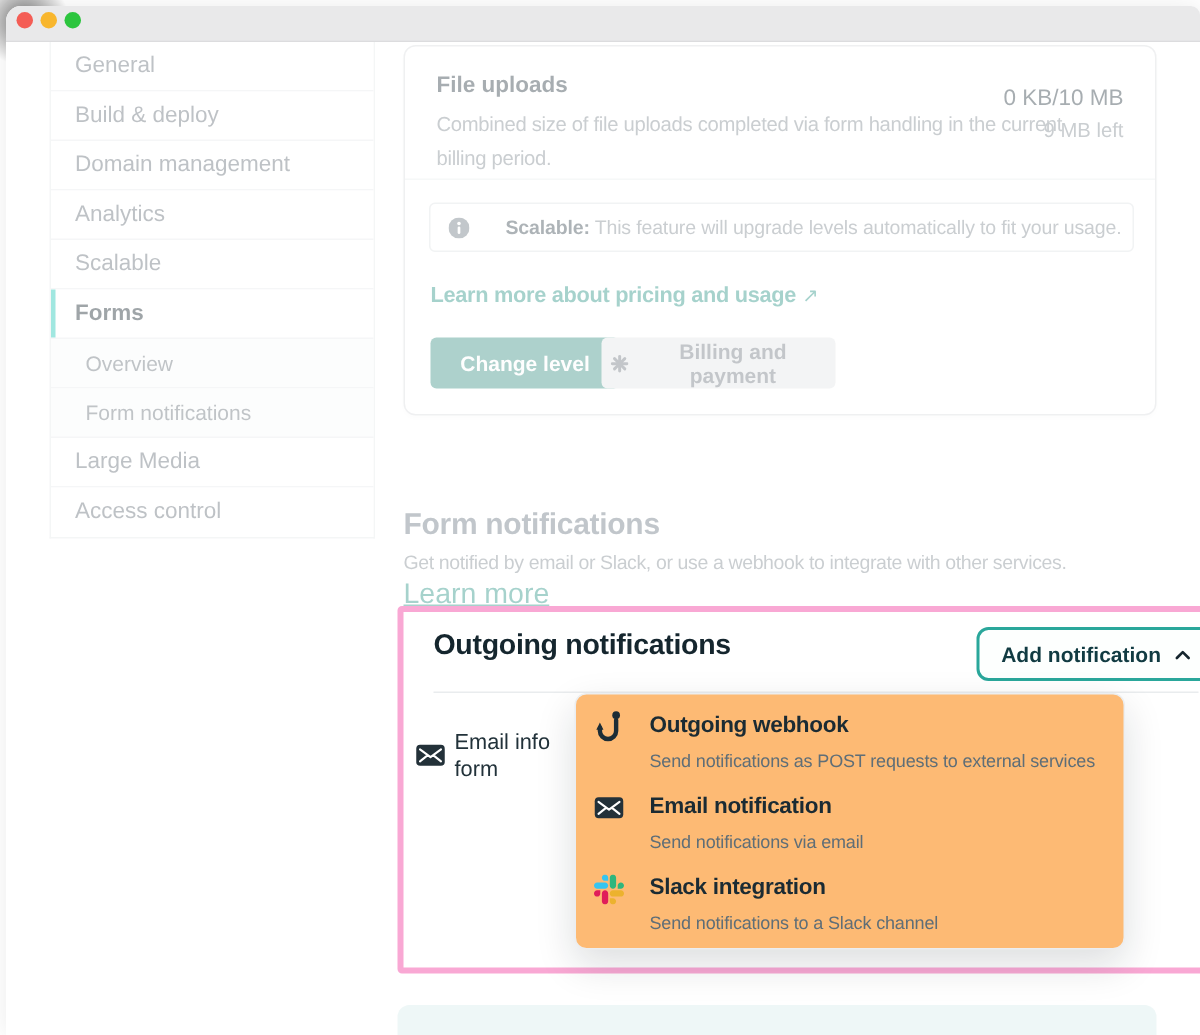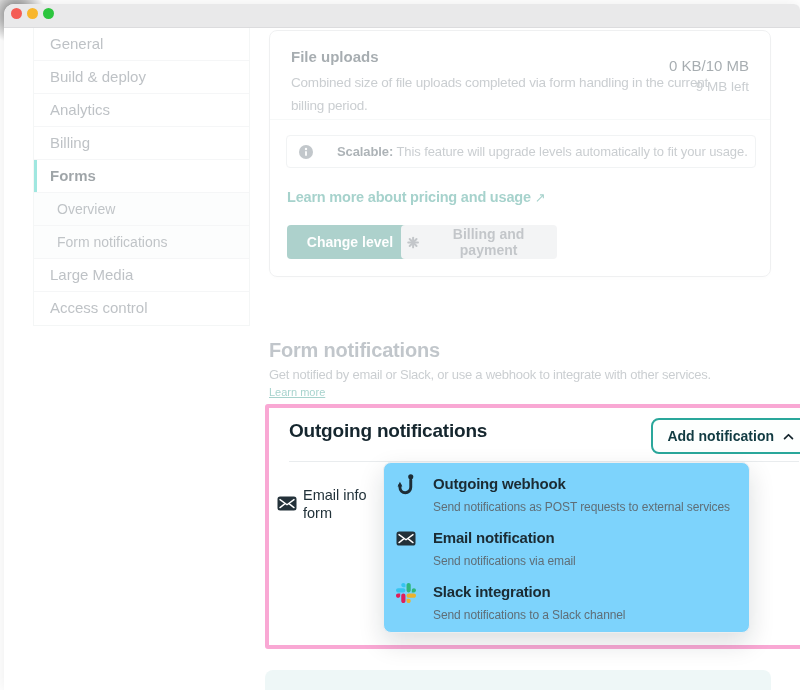--- a/index.html
+++ b/index.html
@@ -76,21 +76,21 @@
     font-family:inherit;font-size:14px;font-weight:700;cursor:pointer;
     display:flex;align-items:center;justify-content:center;gap:7px;box-sizing:border-box;
   }
   .btn-change{left:17px;width:126px;background:#3d9487;color:#fdfefe;}
   .btn-billing{left:131px;width:156px;background:#e4e6e8;color:#727a82;}
 
   
   .section-header{position:absolute;left:265px;top:335px;width:502px;}
   .section-title{position:absolute;left:0;top:0;margin:0;font-size:20px;font-weight:600;color:#6d7a84;letter-spacing:-.2px;}
   .section-desc{position:absolute;left:0;top:28px;margin:0;font-size:13px;color:#828b92;white-space:nowrap;letter-spacing:-.25px;}
-  .section-learn{position:absolute;left:0;top:47px;font-size:11px;color:#2d9688;cursor:pointer;text-decoration:underline;}
+  .section-learn{position:absolute;left:0;top:47px;font-size:19px;color:#2d9688;cursor:pointer;text-decoration:underline;}
 
   
   .highlight-box{
     position:absolute;left:261px;top:400px;width:558px;height:245px;box-sizing:border-box;
     border:4px solid #f9a8d4;border-radius:3px;background:#fff;
   }
   .hl-title{position:absolute;left:20px;top:12px;margin:0;font-size:19px;font-weight:600;color:#15262e;letter-spacing:-.2px;}
   .add-btn{
     position:absolute;right:9px;top:10px;height:36px;padding:16px 14px;box-sizing:border-box;
     background:#fdfffe;border:2px solid #2aa79b;border-radius:8px;
@@ -98,21 +98,21 @@
     display:flex;align-items:center;gap:9px;cursor:pointer;
   }
   .hl-divider{position:absolute;left:20px;right:20px;top:53px;border-bottom:1px solid #e9ecee;}
   .email-row{position:absolute;left:0;top:70px;width:498px;height:60px;z-index:1;}
   .email-row .glyph{position:absolute;left:8px;top:18px;}
   .email-line1{position:absolute;left:34px;top:9px;font-size:14.5px;color:#22323a;white-space:nowrap;}
   .email-line2{position:absolute;left:34px;top:27px;font-size:14.5px;color:#22323a;}
 
   .dropdown{
     position:absolute;left:114px;top:54px;width:367px;height:171px;z-index:5;box-sizing:border-box;
-    background:#7dd3fc;border:1px solid #eceef0;border-radius:8px;
+    background:#fdba74;border:1px solid #eceef0;border-radius:8px;
     box-shadow:0 10px 26px rgba(14,30,37,.14);
   }
   .menu-item{position:absolute;left:0;width:100%;height:54px;cursor:pointer;}
   .mi-1{top:4px;} .mi-2{top:58px;} .mi-3{top:112px;}
   .menu-item .mi-icon{position:absolute;}
   .mi-title{position:absolute;left:49px;top:8px;font-size:15px;font-weight:700;color:#1b2b33;letter-spacing:-.2px;}
   .mi-desc{position:absolute;left:49px;top:33px;font-size:12px;color:#5f6e77;white-space:nowrap;letter-spacing:-.1px;}
 
   
   .next-strip{
@@ -129,22 +129,23 @@
 
   <div class="titlebar">
     <span class="dot red"></span>
     <span class="dot yellow"></span>
     <span class="dot green"></span>
   </div>
 
   <nav class="sidebar dimmed">
     <div class="side-item">General</div>
     <div class="side-item">Build &amp; deploy</div>
+    <div class="side-item">Domain management</div>
     <div class="side-item">Analytics</div>
-    <div class="side-item">Billing</div>
+    <div class="side-item">Scalable</div>
     <div class="side-item active">Forms</div>
     <div class="side-item sub">Overview</div>
     <div class="side-item sub">Form notifications</div>
     <div class="side-item">Large Media</div>
     <div class="side-item">Access control</div>
   </nav>
 
   <section class="usage-card dimmed">
     <div class="usage-title">File uploads</div>
     <div class="usage-desc">Combined size of file uploads completed via form handling in the current billing period.</div>

